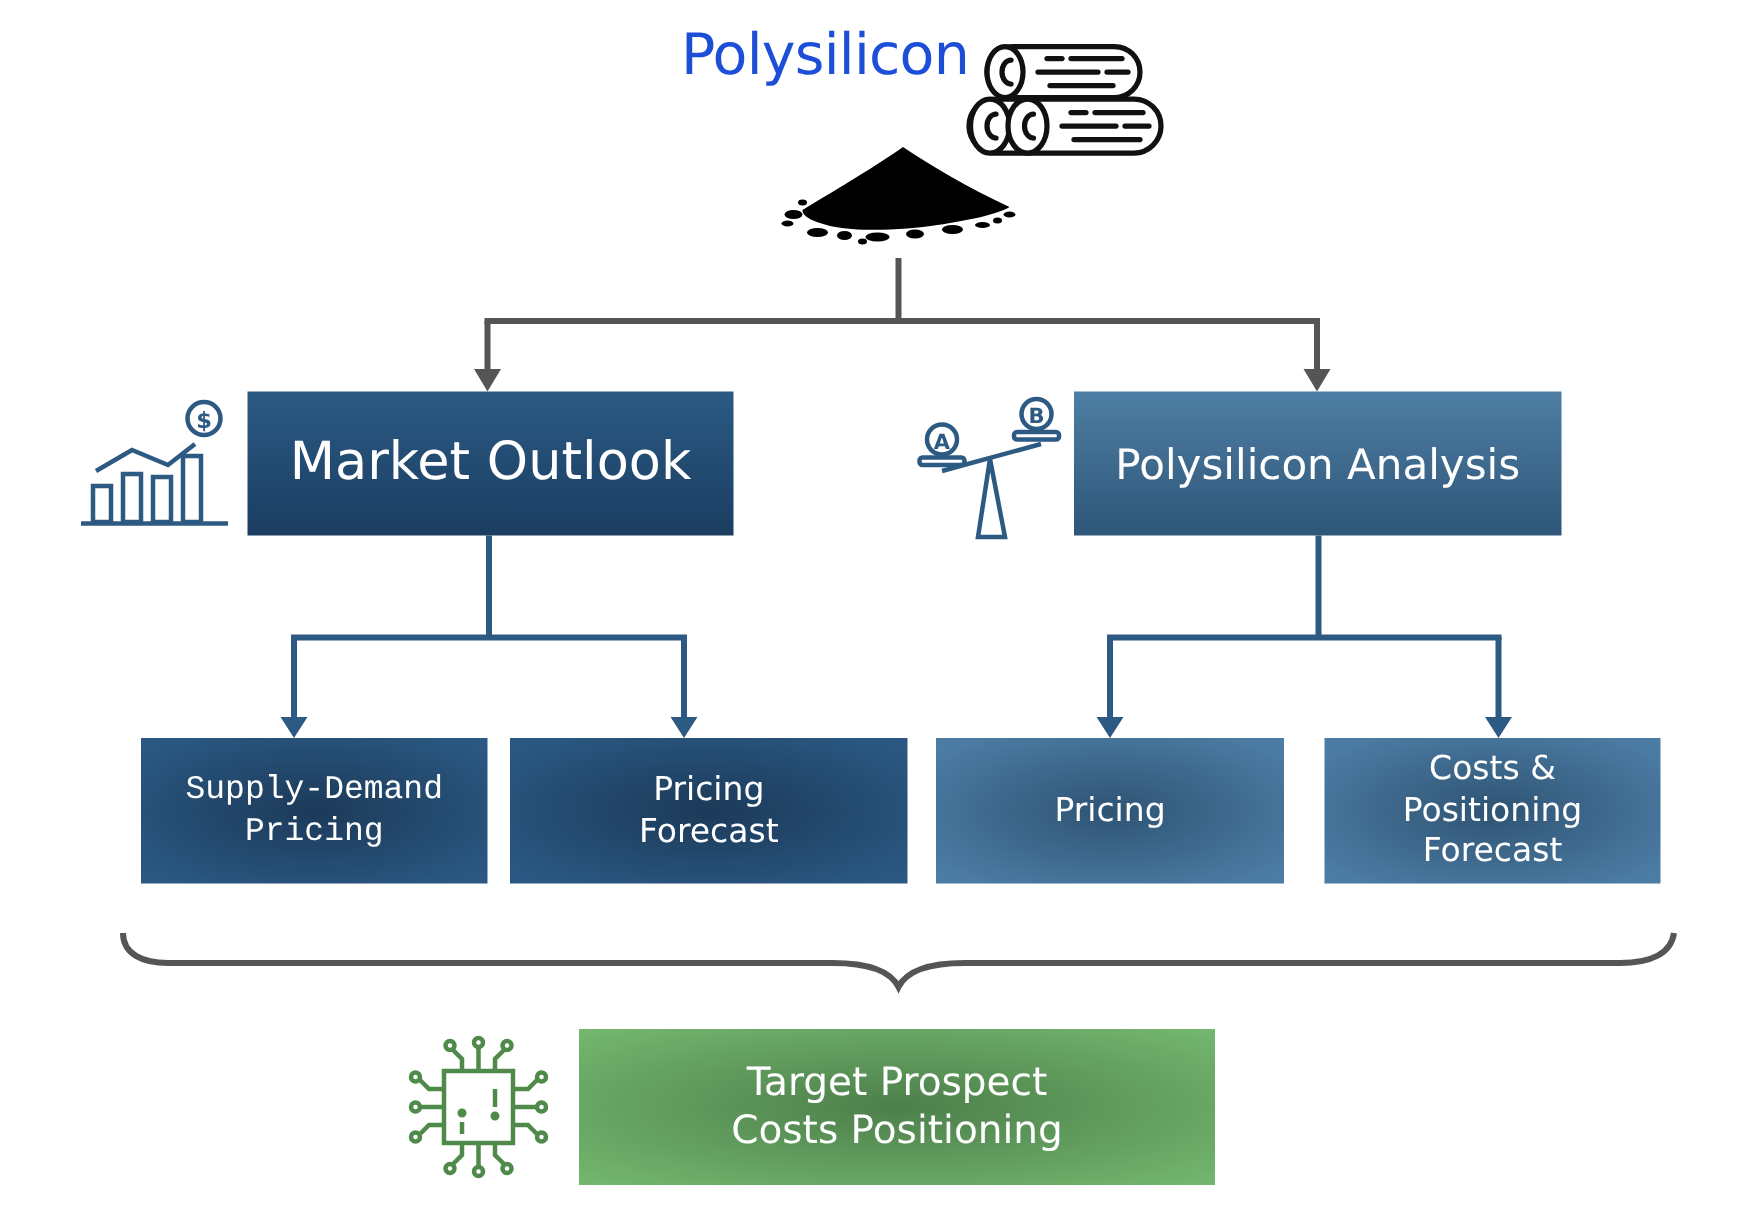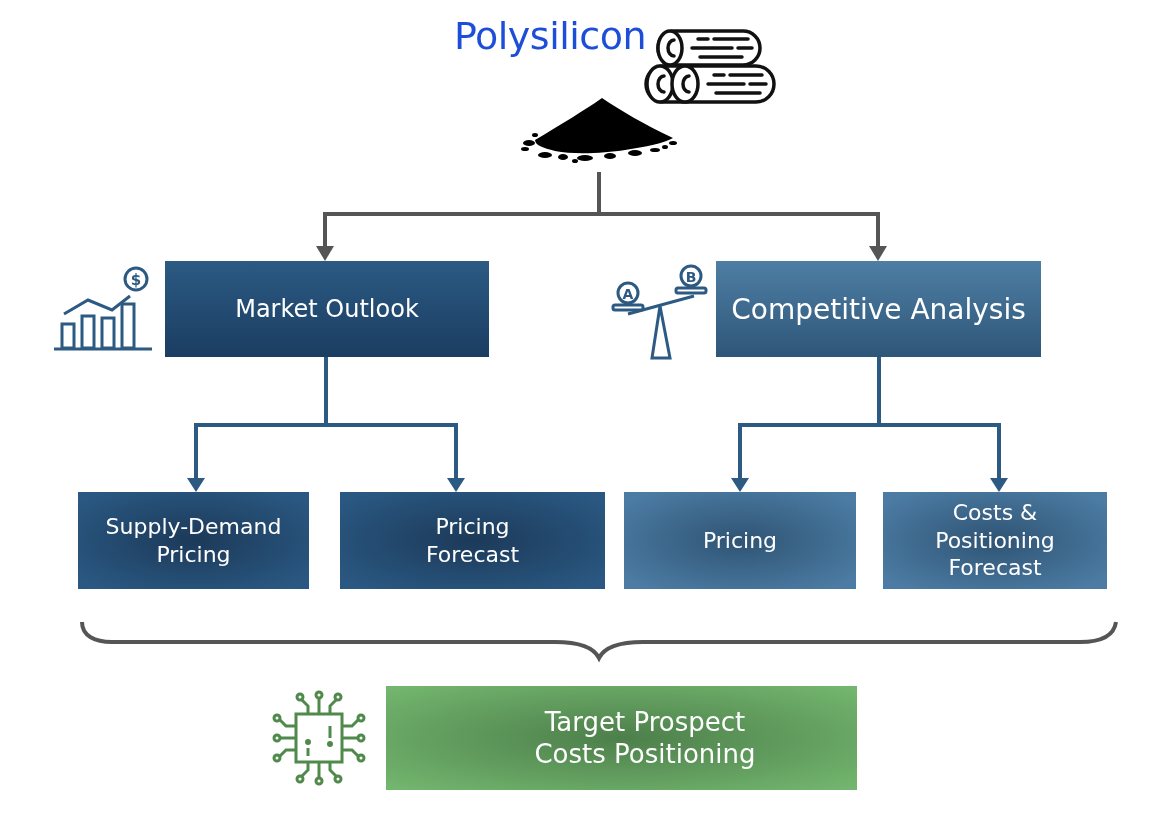--- a/index.html
+++ b/index.html
@@ -1,30 +1,30 @@
 <!DOCTYPE html>
 <html><head>
 <meta charset="utf-8">
 <style>
   html, body { margin:0; padding:0; background:#ffffff; }
   body { width:1162px; height:814px; position:relative; overflow:hidden; font-family:"DejaVu Sans", sans-serif; }
   .abs { position:absolute; }
   .title { left:454px; top:14px; font-size:38px; color:#1d4ed8; letter-spacing:-0.5px; }
   .box { position:absolute; display:flex; align-items:center; justify-content:center; text-align:center; color:#fff; line-height:1.25; }
   .box span { display:block; }
-  .main-left { left:165px; top:261px; width:324px; height:96px; font-size:24px; background:linear-gradient(180deg,#2b5a83 0%,#1b3d61 100%); }
+  .main-left { left:165px; top:261px; width:324px; height:96px; font-size:35px; background:linear-gradient(180deg,#2b5a83 0%,#1b3d61 100%); }
   .main-right { left:716px; top:261px; width:325px; height:96px; font-size:28px; background:linear-gradient(180deg,#4e7ea4 0%,#2e5678 100%); }
   .sub { top:492px; height:97px; font-size:22px; flex-direction:column; }
   .sub-dark { background:radial-gradient(ellipse at center,#1c3a59 0%,#2a5882 90%); }
   .sub-light { background:radial-gradient(ellipse at center,#2f5474 0%,#4c7ca4 90%); }
-  .s1 { left:78px; width:231px; }
+  .s1 { left:94px; width:231px;font-family:Liberation Mono, monospace; }
   .s2 { left:340px; width:265px; }
   .s3 { left:624px; width:232px; }
   .s4 { left:883px; width:224px; }
-  .target { left:386px; top:686px; width:424px; height:104px; font-size:26px; flex-direction:column; background:radial-gradient(ellipse at center,#4d7f4a 0%,#74b870 100%);padding-left:47px; }
+  .target { left:386px; top:686px; width:424px; height:104px; font-size:26px; flex-direction:column; background:radial-gradient(ellipse at center,#4d7f4a 0%,#74b870 100%); }
   svg.lines { position:absolute; left:0; top:0; }
 </style>
 </head>
 <body>
 
 <svg class="lines" width="1162" height="814">
 
   <g stroke="#555" stroke-width="4" fill="none">
     <line x1="599" y1="172" x2="599" y2="214"></line>
     <line x1="323" y1="214" x2="880" y2="214"></line>
@@ -121,21 +121,21 @@
     <polygon points="52,44 44,96 62,96"></polygon>
   </g>
   <text x="20" y="37" text-anchor="middle" font-size="14" font-weight="bold" fill="#2d5a82" font-family="DejaVu Sans, sans-serif">A</text>
   <text x="83" y="20" text-anchor="middle" font-size="14" font-weight="bold" fill="#2d5a82" font-family="DejaVu Sans, sans-serif">B</text>
 </svg>
 
 <div class="box main-left">
   <span>Market Outlook</span>
 </div>
 <div class="box main-right">
-  <span>Competitive Analysis</span>
+  <span>Polysilicon Analysis</span>
 </div>
 
 <div class="box sub sub-dark s1">
   <span>Supply-Demand</span>
   <span>Pricing</span>
 </div>
 <div class="box sub sub-dark s2">
   <span>Pricing</span>
   <span>Forecast</span>
 </div>

